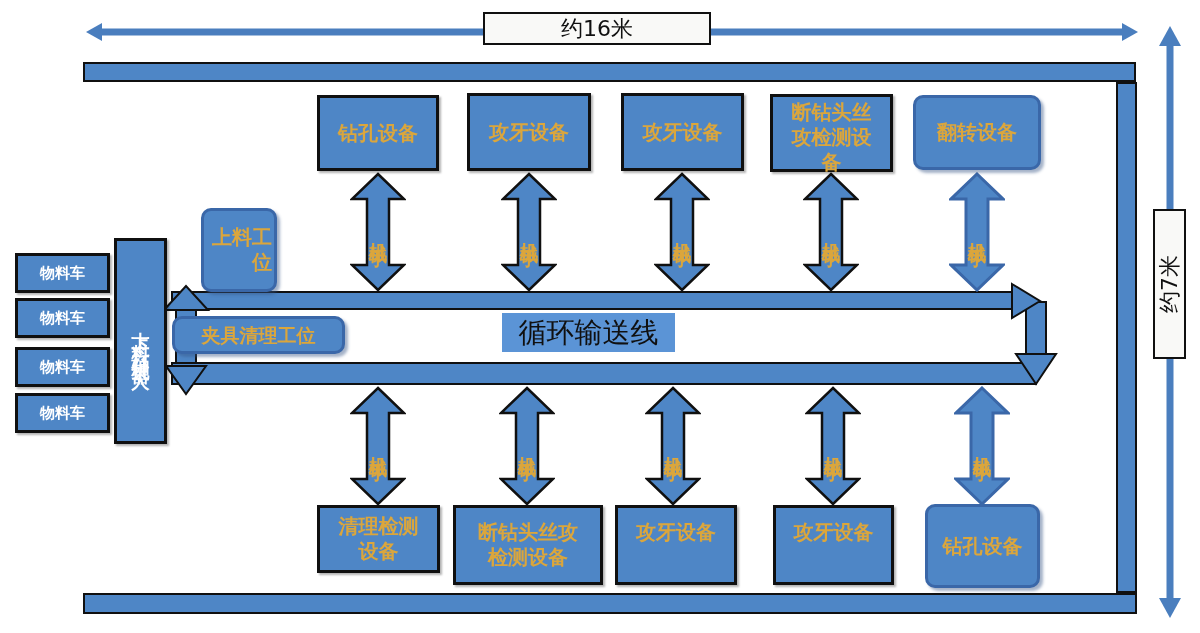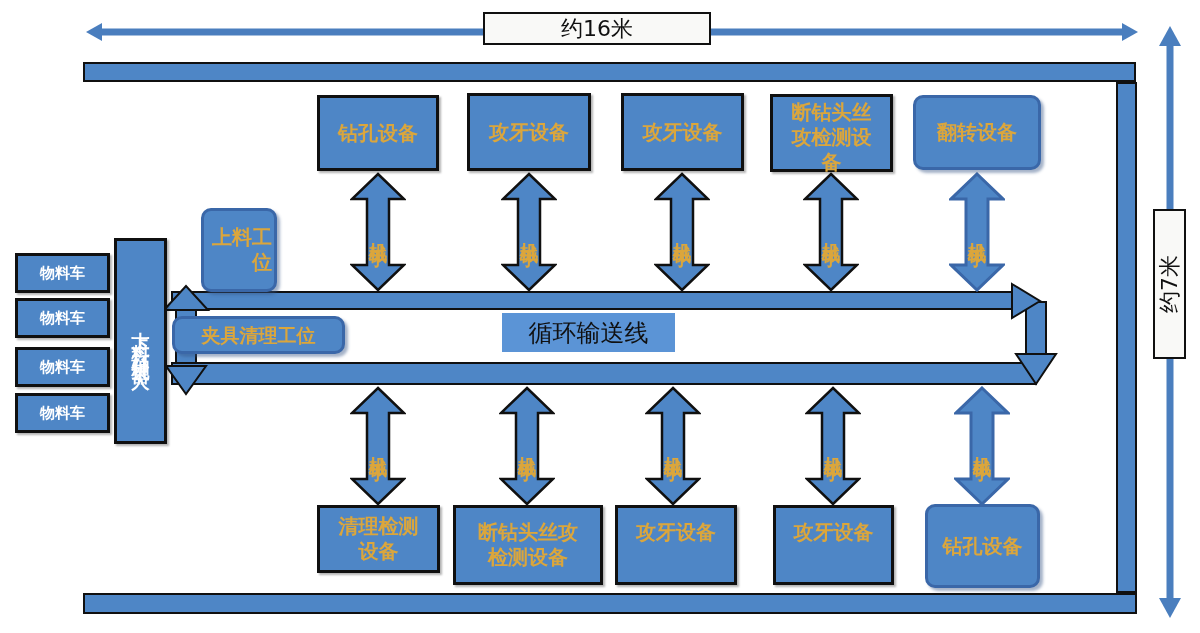--- a/index.html
+++ b/index.html
@@ -39,21 +39,21 @@
   
   .v-text{
     writing-mode:vertical-rl;text-orientation:upright;
     color:#fff;font-weight:bold;font-size:18px;letter-spacing:6px;white-space:nowrap;
   }
 
   
   .conv-piece{fill:var(--fill);stroke:var(--outline-black);stroke-width:2;}
   .conv-label{
     position:absolute;left:502px;top:313px;width:173px;height:39px;z-index:2;
-    background:var(--fill-light);color:#101010;font-size:24px;
+    background:var(--fill-light);color:#101010;font-size:28px;
     display:flex;align-items:center;justify-content:center;
   }
 
   
   .dim-piece{fill:var(--dim-arrow);}
   .dim-label{
     position:absolute;background:#f9f9f7;border:2px solid #101010;color:#101010;
     display:flex;align-items:center;justify-content:center;font-size:22px;z-index:2;
     box-sizing:border-box;
   }

